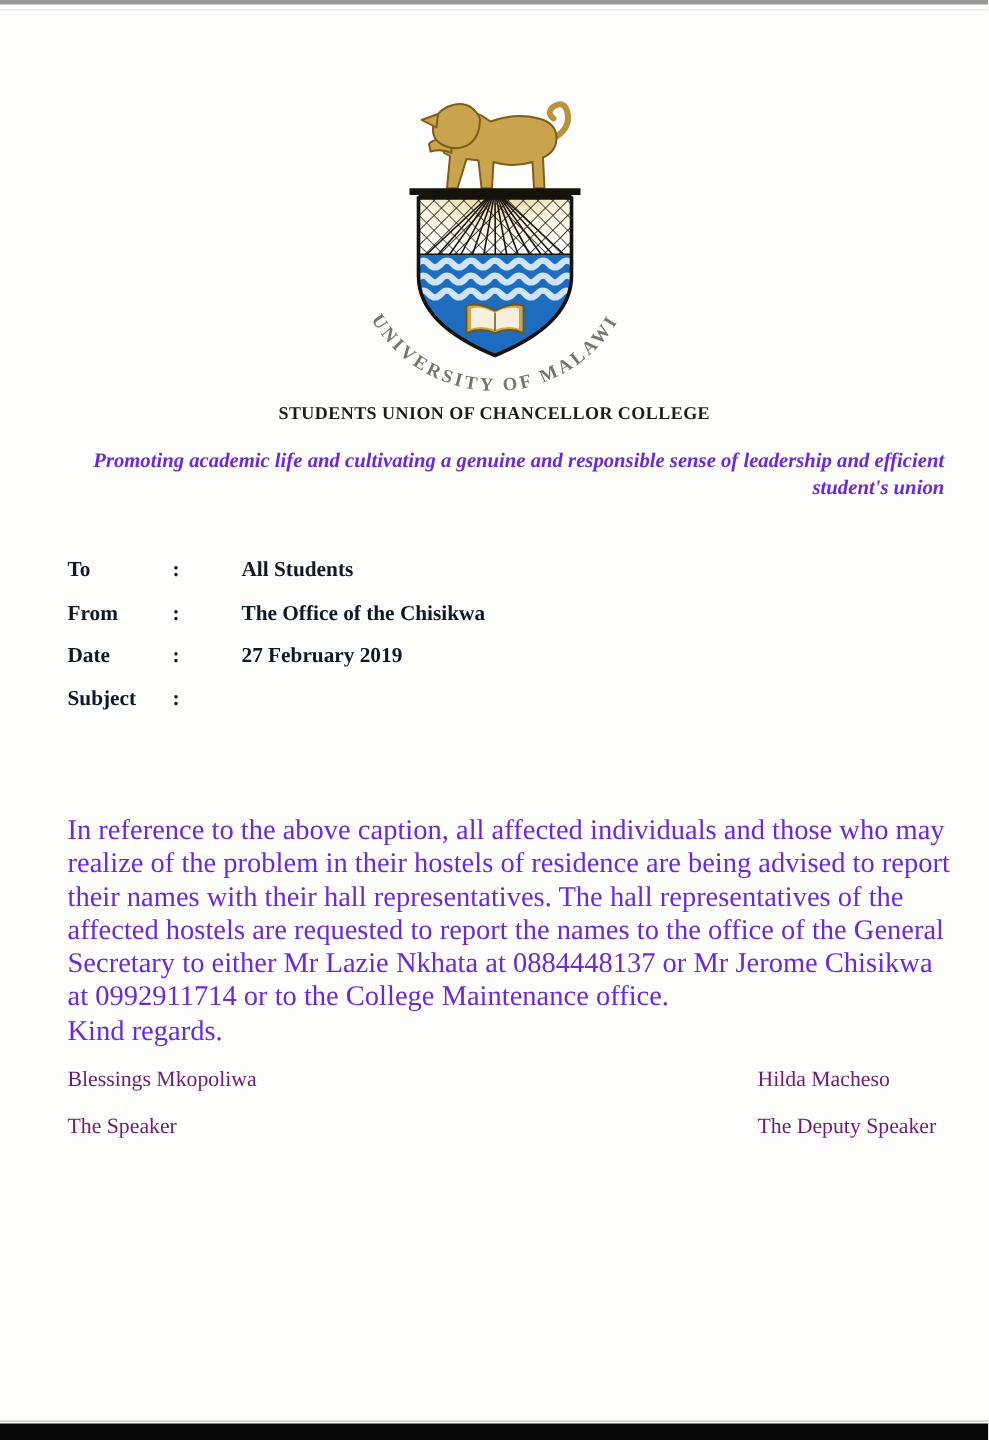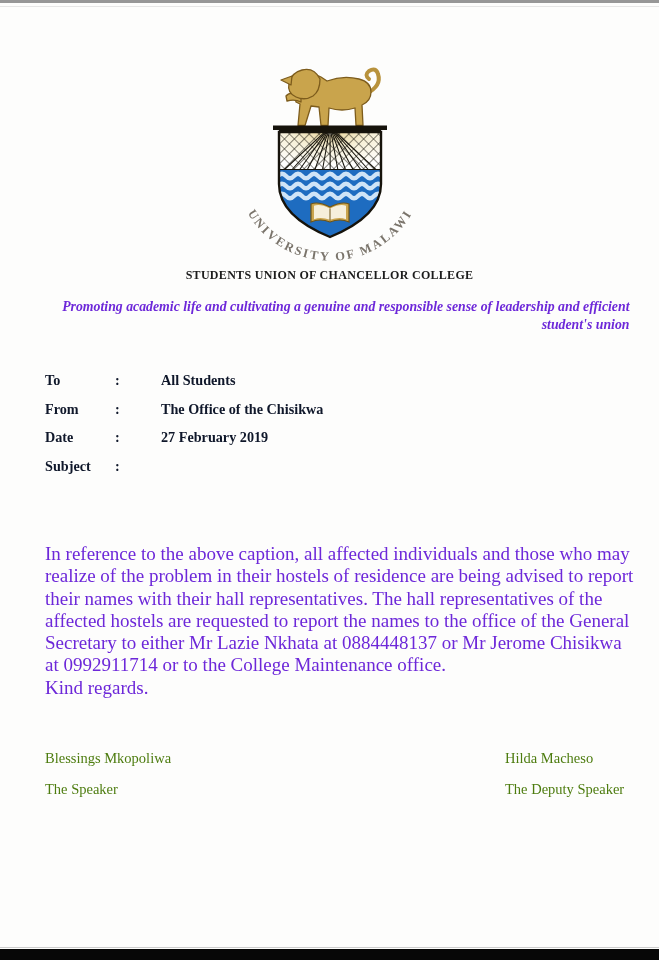--- a/index.html
+++ b/index.html
@@ -53,21 +53,21 @@
     margin-bottom:11.5px; line-height:17.2px;
   }
   .memo-body {
     position:absolute; top:511px; left:45px; width:592px;
     font-size:19px; line-height:22.3px; color:#6d28d9;margin-top:32px;
   }
   .memo-body p { margin:0; }
   .signature-block {
     position:absolute; top:712px; left:45px; right:30px;
     display:flex; justify-content:space-between;
-    font-size:14.5px; color:#4d7c0f;margin-top:38px;
+    font-size:14.5px; color:#701a75;
   }
   .sig-name { margin-bottom:14px; }
   .sig-col.right { width:124px; }
 </style>
 </head>
 <body>
 
 <div class="page">
 
   <div class="scan-top-bar"></div>

